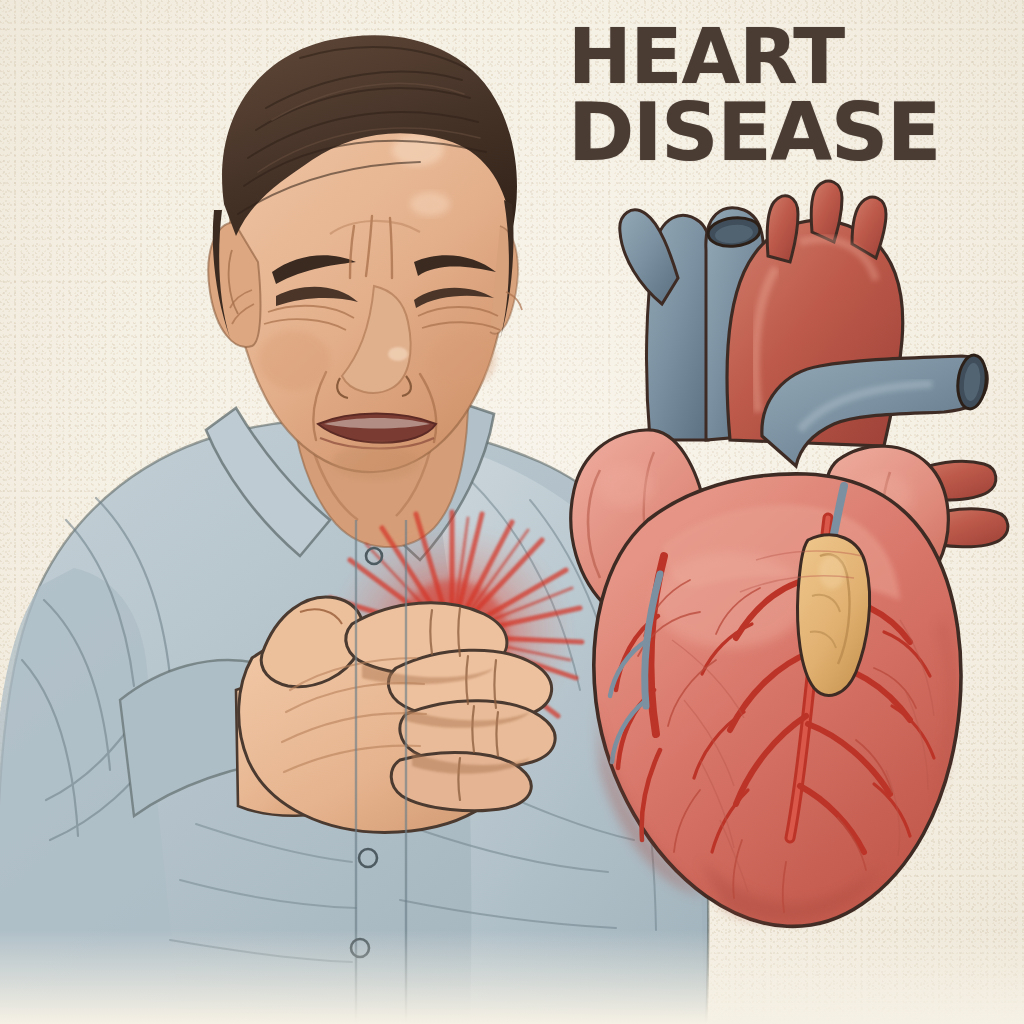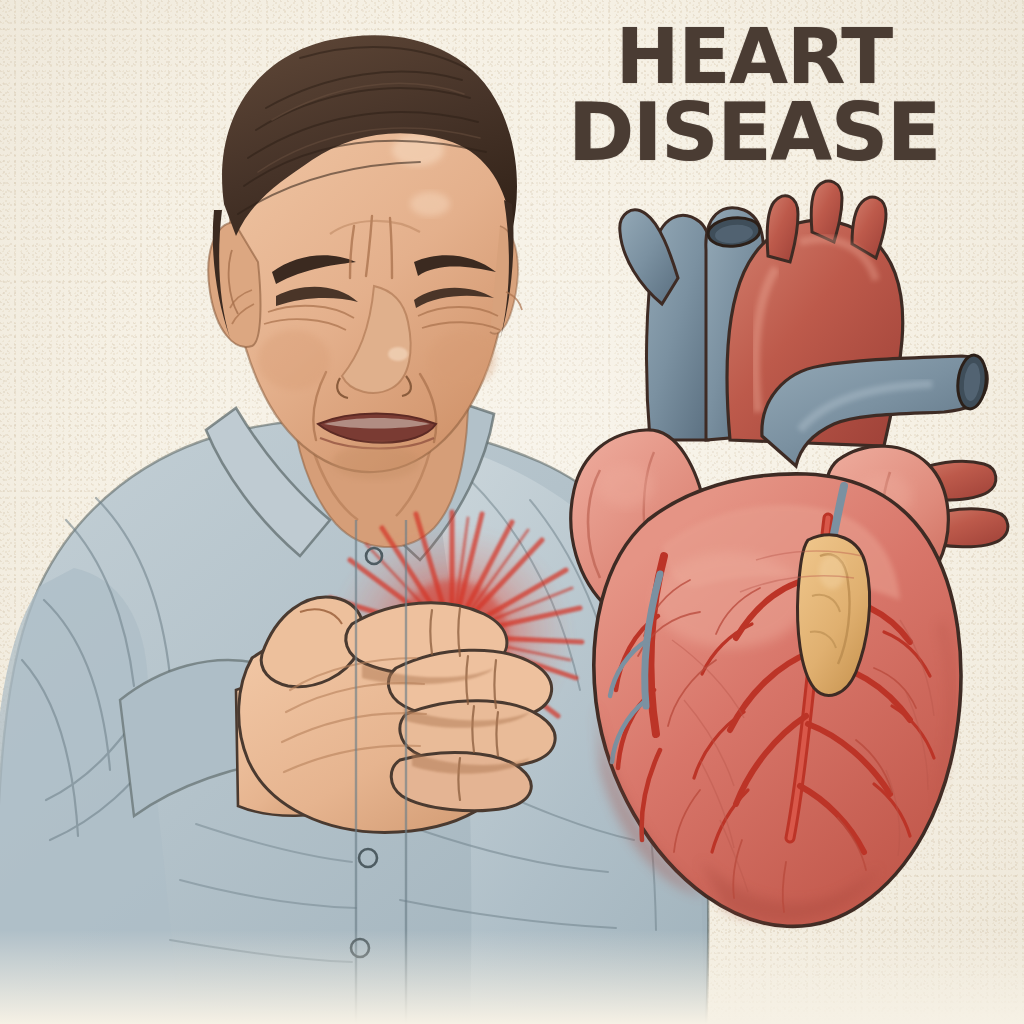--- a/index.html
+++ b/index.html
@@ -25,21 +25,21 @@
     opacity:.85;pointer-events:none;
   }
   #paper-vignette{
     position:absolute;inset:0;pointer-events:none;
     background:radial-gradient(ellipse at 50% 45%, rgba(255,255,255,.25) 0%, rgba(255,255,255,0) 55%, rgba(190,176,150,.16) 100%);
   }
 
   
   #title-block{
     position:absolute;right:84px;top:22px;
-    text-align:center;
+    text-align:left;
     z-index:9;
   }
   .title-line{
     display:block;
     font-family:"DejaVu Sans","Liberation Sans",sans-serif;
     font-weight:bold;
     color:#4a3c33;
     letter-spacing:-1px;
     line-height:.92;
     text-shadow:0 0 1px rgba(74,60,51,.5);

